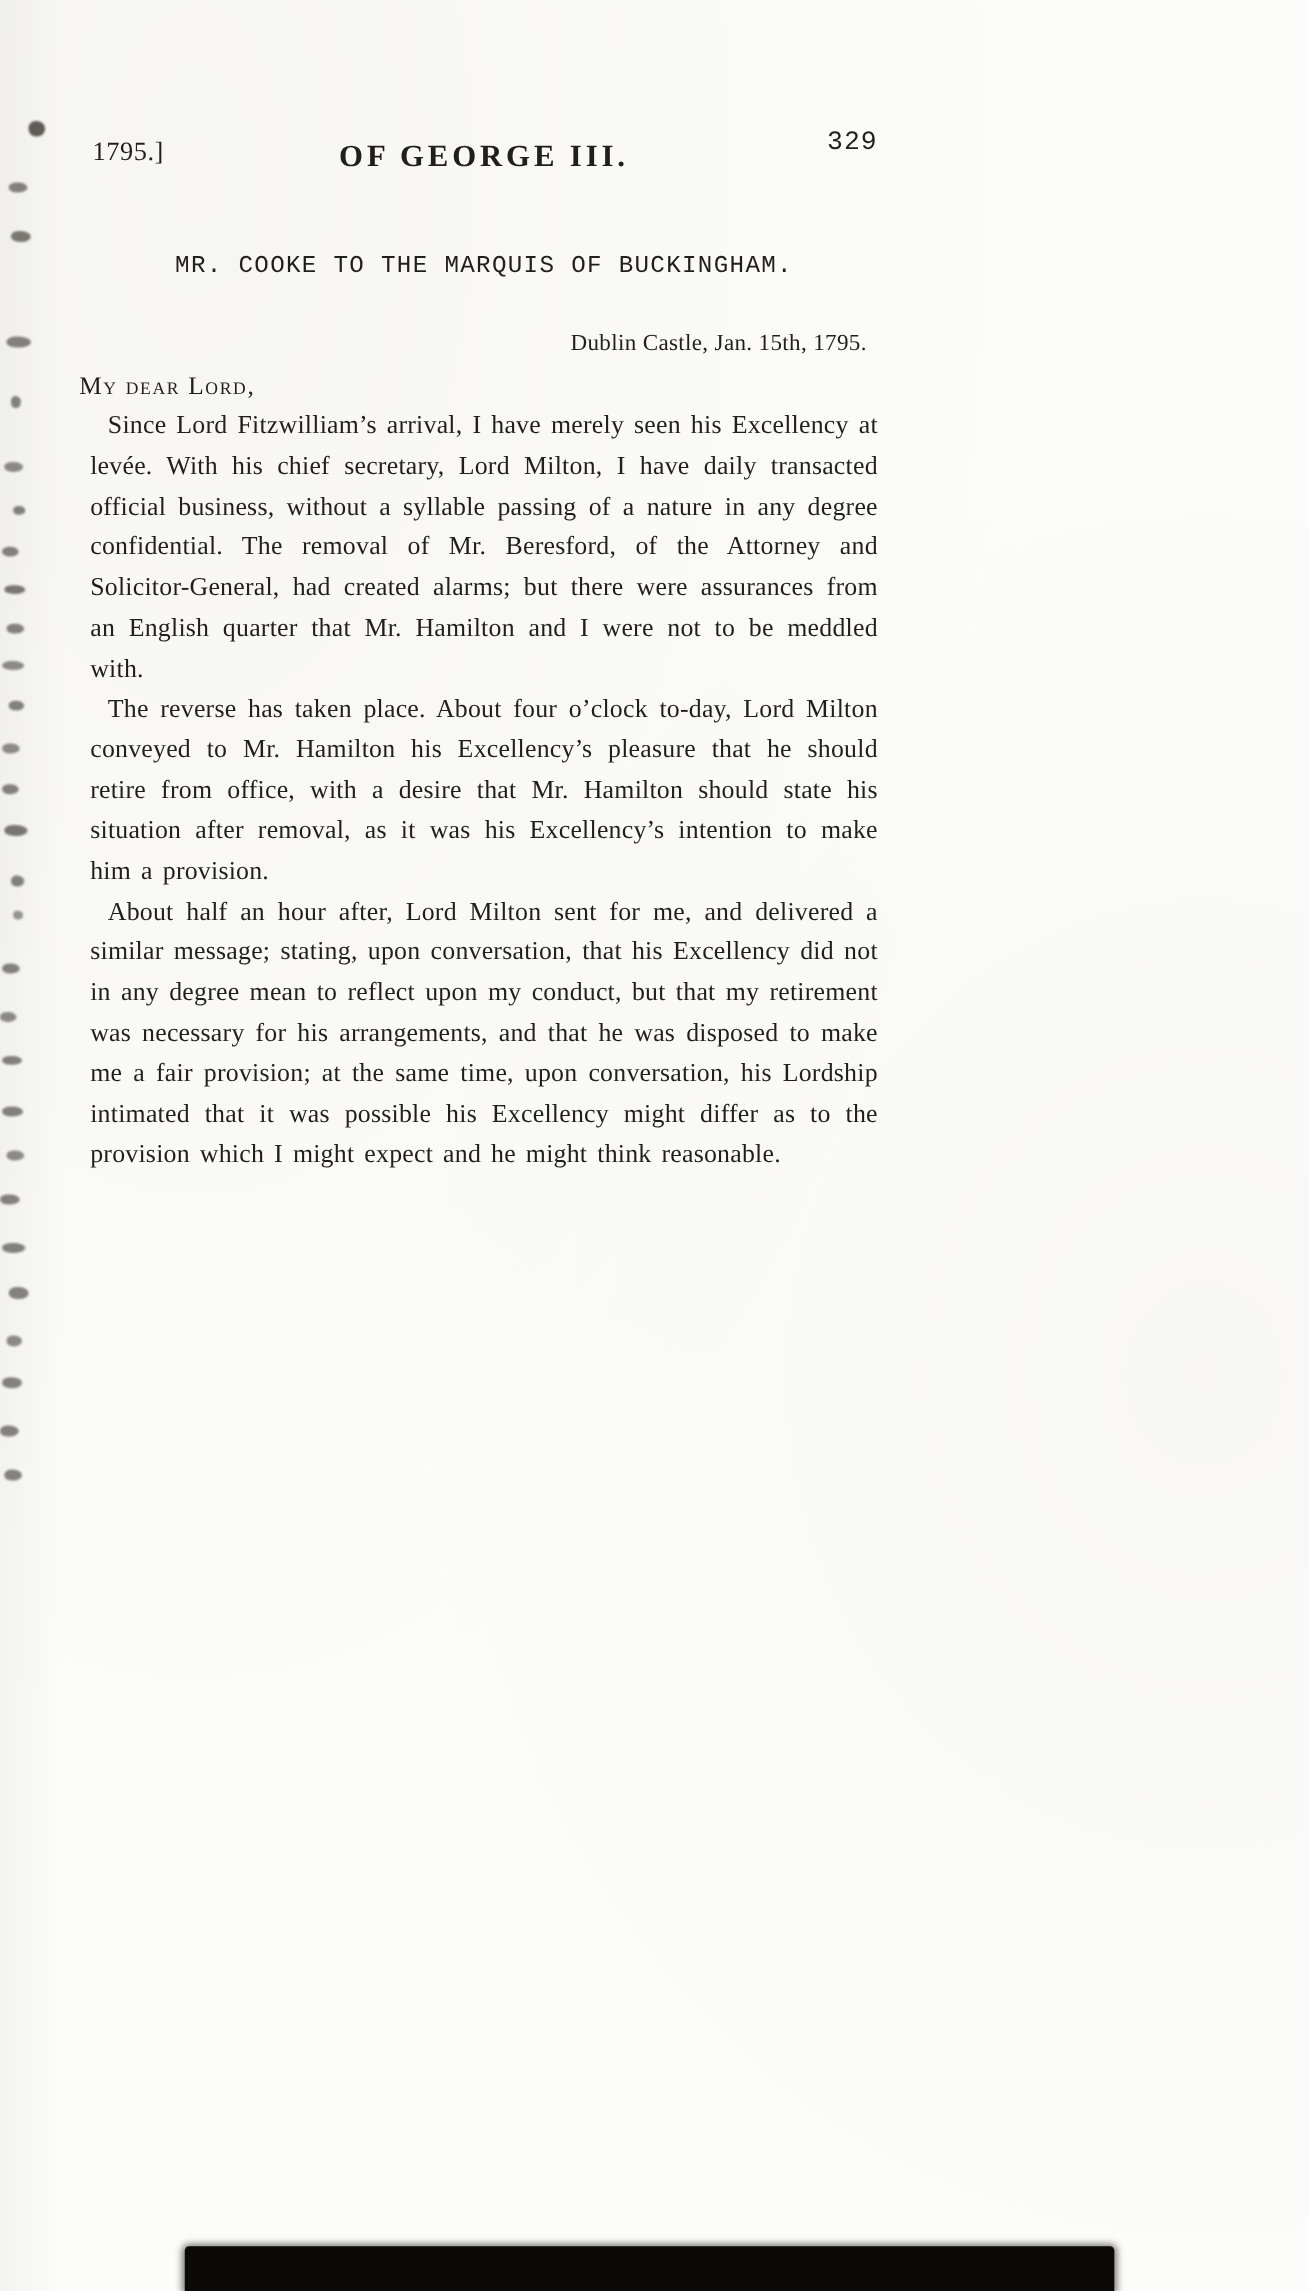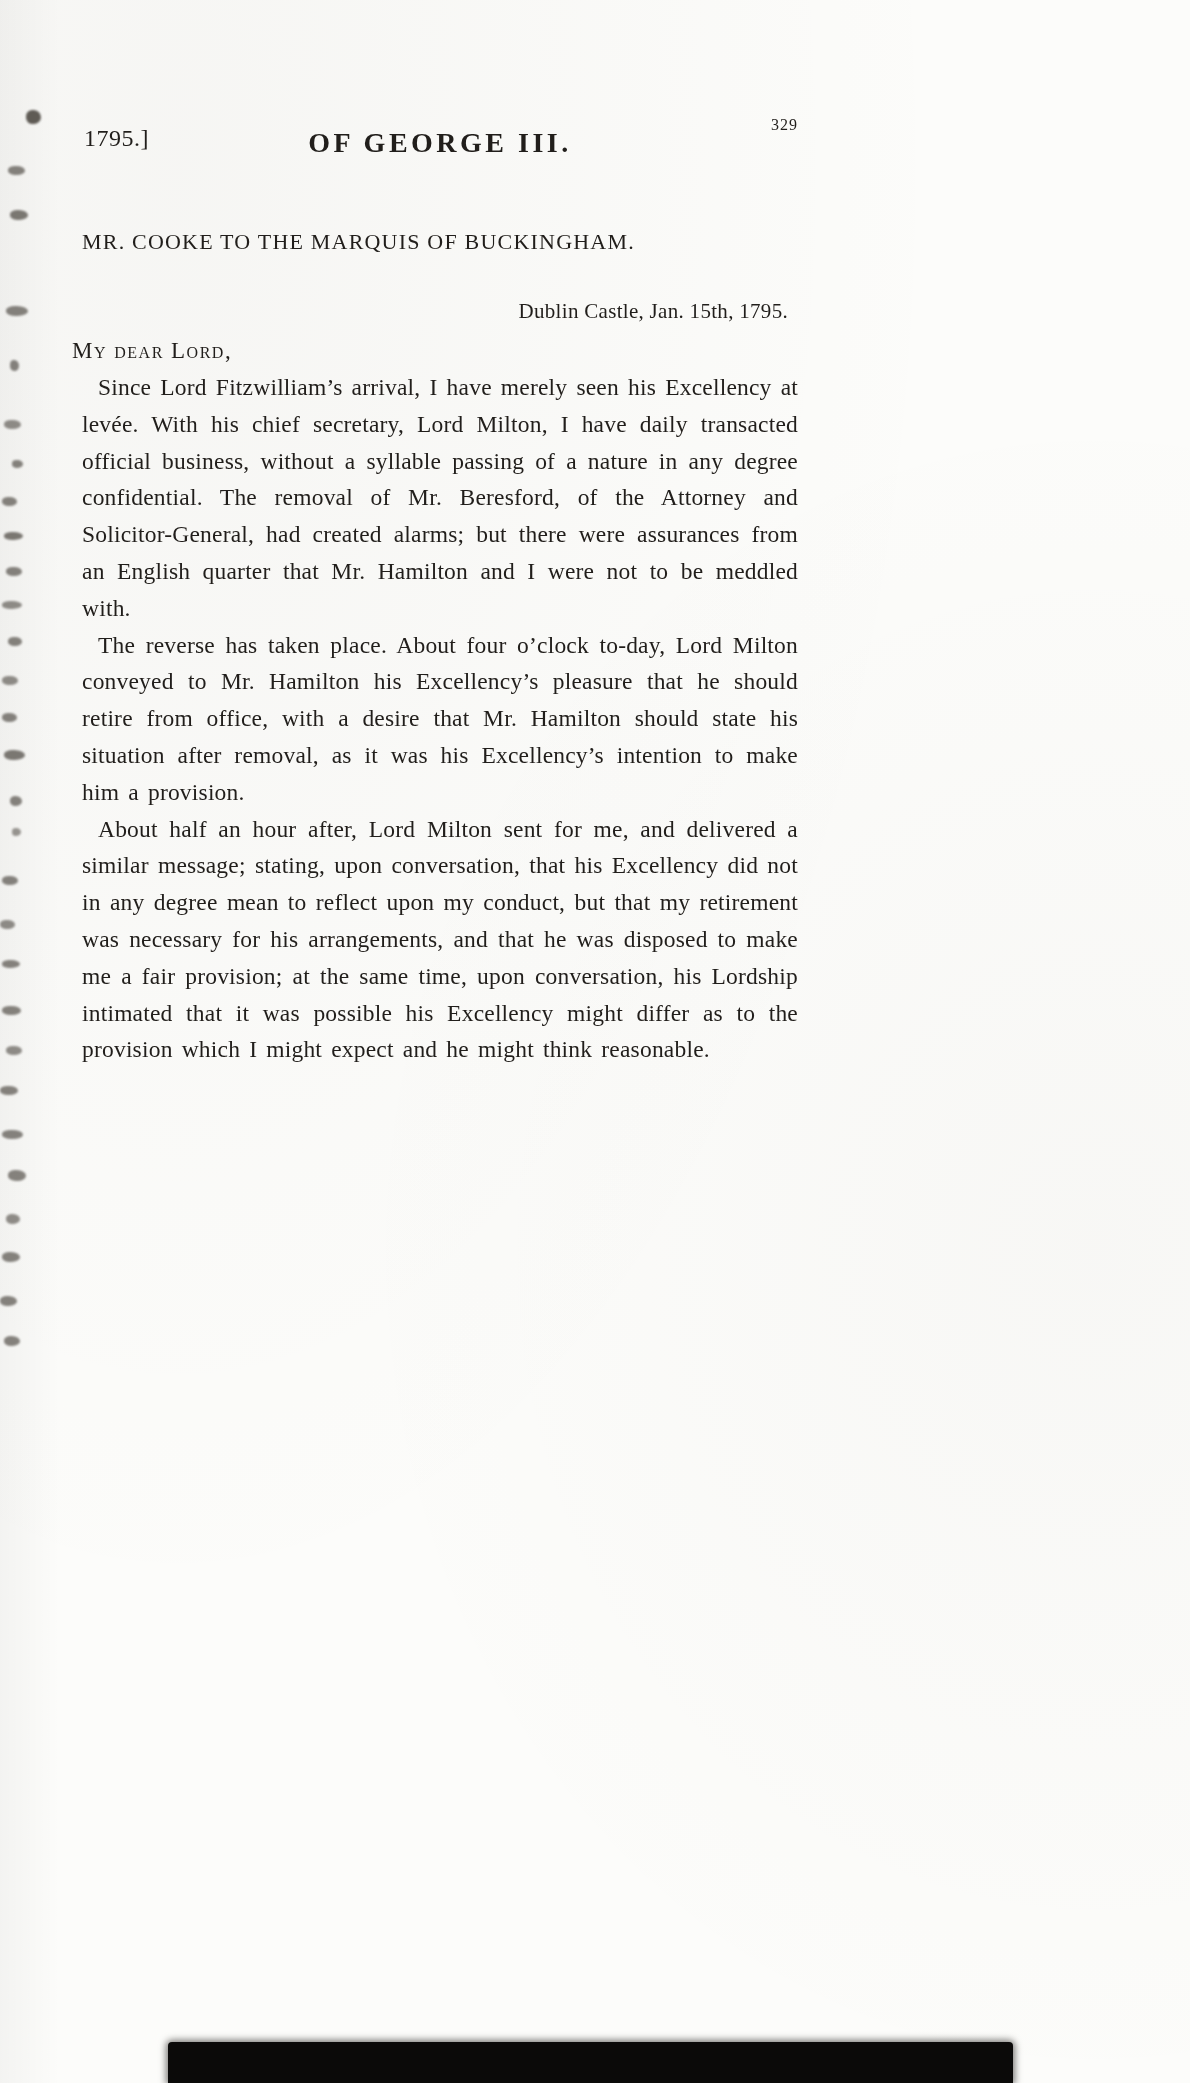--- a/index.html
+++ b/index.html
@@ -19,25 +19,25 @@
     background:
       radial-gradient(ellipse at 15% 8%, rgba(60,50,40,0.03), transparent 55%),
       radial-gradient(ellipse at 92% 60%, rgba(60,50,40,0.025), transparent 50%),
       linear-gradient(90deg, rgba(0,0,0,0.035) 0px, rgba(0,0,0,0) 60px);
   }
   
   .running-head { position:absolute; left:82px; top:116px; width:716px; height:44px; }
   .head-left  { position:absolute; left:2px; top:9px; font-size:24px; letter-spacing:0.5px; }
   .head-center{ position:absolute; left:0; right:0; top:11px; text-align:center;
                 font-size:28px; letter-spacing:3.5px; font-weight:bold; }
-  .head-right { position:absolute; right:0; top:0; font-size:16px; letter-spacing:1px; }
+  .head-right { position:absolute; right:0; top:0; font-size:24px; letter-spacing:1px;font-family:Liberation Mono, monospace; }
   
   .title {
     position:absolute; left:82px; top:229px; width:716px;
-    text-align:left; font-size:22px; letter-spacing:1.2px; font-weight:normal;
+    text-align:center; font-size:22px; letter-spacing:1.2px; font-weight:normal;font-family:Liberation Mono, monospace;
   }
   .dateline {
     position:absolute; left:82px; top:299px; width:716px;
     text-align:right; font-size:21px; padding-right:10px; letter-spacing:0.3px;
   }
   .salutation {
     position:absolute; left:72px; top:338px;
     font-size:23px; font-variant:small-caps; letter-spacing:1.5px;
   }
   .body {

